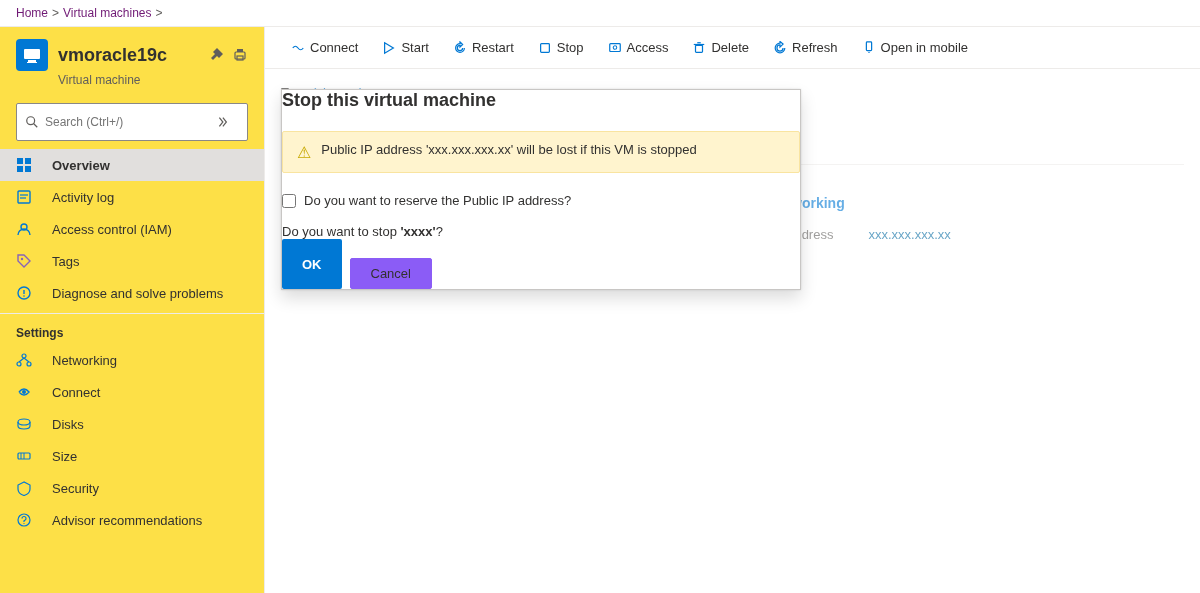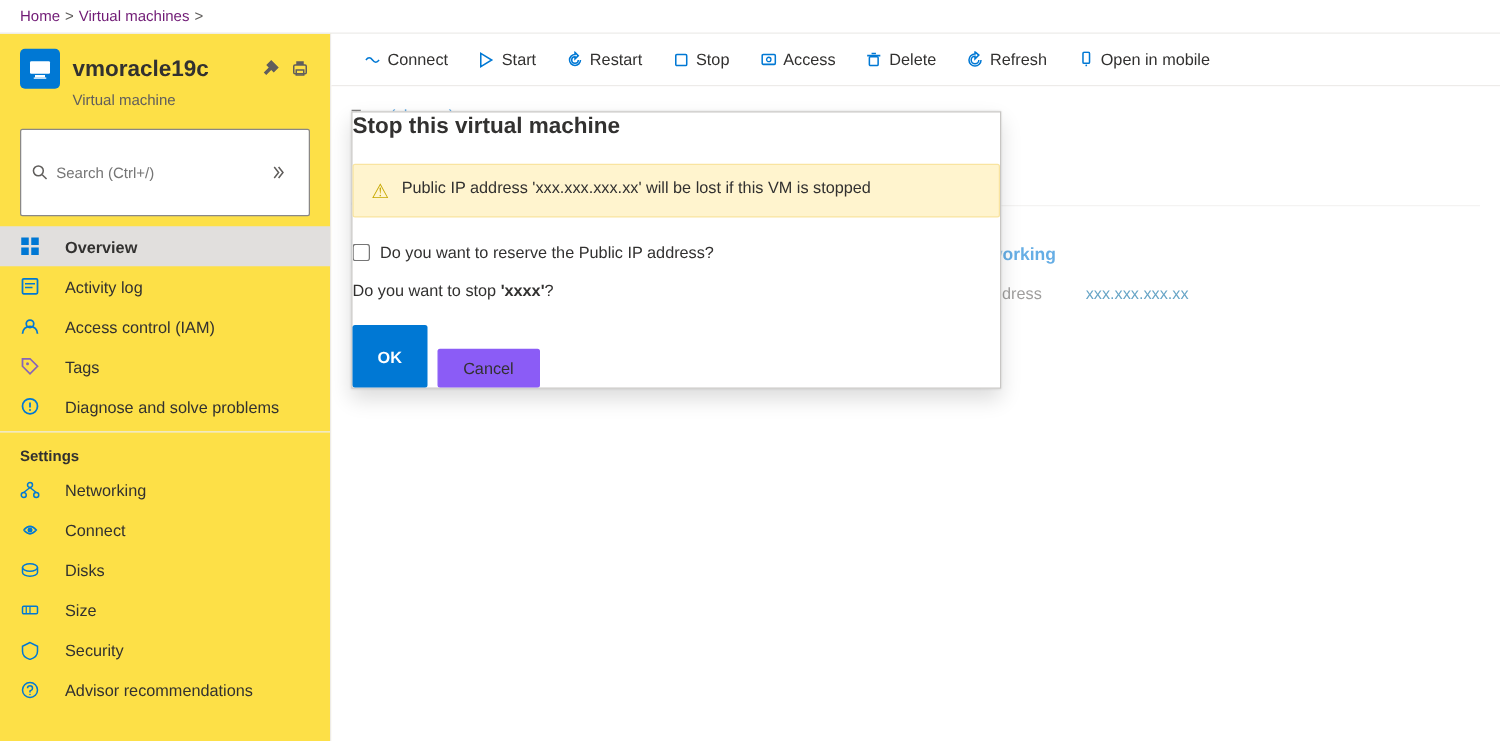--- a/index.html
+++ b/index.html
@@ -16,21 +16,21 @@
     .sidebar { width: 265px; min-width: 265px; background: #fde047; border-right: 1px solid #edebe9; display: flex; flex-direction: column; overflow-y: auto; }
     .sidebar-header { padding: 12px 16px 8px; }
     .vm-header { display: flex; align-items: center; gap: 10px; margin-bottom: 2px; }
     .vm-icon { width: 32px; height: 32px; background: #0078d4; border-radius: 4px; display: flex; align-items: center; justify-content: center; }
     .vm-icon svg { width: 20px; height: 20px; fill: white; }
     .vm-title { font-size: 18px; font-weight: 600; color: #323130; }
     .vm-subtitle { font-size: 12px; color: #605e5c; margin-left: 42px; }
     .vm-header-icons { display: flex; gap: 8px; margin-left: auto; align-items: center; }
     .vm-header-icons svg { width: 16px; height: 16px; fill: #605e5c; cursor: pointer; }
 
-    .search-box { margin: 8px 16px; display: flex; align-items: center; border: 1px solid #8a8886; border-radius: 2px; padding: 20px 8px; background: #fff; }
+    .search-box { margin: 8px 16px; display: flex; align-items: center; border: 1px solid #8a8886; border-radius: 2px; padding: 4px 8px; background: #fff; }
     .search-box input { border: none; outline: none; font-size: 12px; flex: 1; color: #323130; }
     .search-box svg { width: 14px; height: 14px; fill: #605e5c; margin-right: 6px; }
     .collapse-btn { width: 28px; height: 28px; border: none; background: transparent; cursor: pointer; display: flex; align-items: center; justify-content: center; margin-left: 4px; }
 
     .nav-item { display: flex; align-items: center; gap: 20px; padding: 8px 16px; cursor: pointer; color: #323130; font-size: 13px; }
     .nav-item.active { background: #e1dfdd; font-weight: 600; }
     .nav-item .nav-icon { width: 16px; height: 16px; flex-shrink: 0; }
     .nav-section-label { padding: 12px 16px 4px; font-size: 12px; font-weight: 600; color: #323130; border-top: 1px solid #edebe9; margin-top: 4px; }
 
     
@@ -44,21 +44,21 @@
     
     .dialog-overlay { position: relative; flex: 1; overflow: auto; }
     .dialog-container { position: absolute; top: 0; left: 0; right: 0; bottom: 0; background: rgba(255,255,255,0.4); display: flex; }
     .dialog-box { background: #fff; border: 1px solid #c8c6c4; box-shadow: 0 8px 16px rgba(0,0,0,0.14), 0 0 2px rgba(0,0,0,0.12); margin: 20px 0 0 16px; width: 520px; height: fit-content; max-height: 350px; }
     .dialog-title { font-size: 18px; font-weight: 600; color: #323130; margin-bottom: 20px; }
     .warning-box { background: #fff4ce; border: 1px solid #f9e4a0; border-radius: 2px; padding: 10px 14px; display: flex; align-items: flex-start; gap: 10px; margin-bottom: 20px; }
     .warning-icon { color: #c7a800; font-size: 16px; flex-shrink: 0; margin-top: 1px; }
     .warning-text { font-size: 13px; color: #323130; text-align: right; }
     .checkbox-row { display: flex; align-items: flex-end; gap: 8px; margin-bottom: 16px; }
     .checkbox-row input[type=checkbox] { width: 14px; height: 14px; cursor: pointer; }
-    .confirm-text { font-size: 13px; color: #323130; margin-bottom: 20px; }
+    .confirm-text { font-size: 13px; color: #323130; }
     .confirm-text strong { font-style: normal; }
     .dialog-buttons { display: flex; gap: 8px; }
     .btn-ok { background: #0078d4; color: #fff; border: none; padding: 7px 20px; font-size: 13px; cursor: pointer; border-radius: 2px; font-weight: 600; }
     .btn-cancel { background: #8b5cf6; color: #323130; border: 1px solid #8b5cf6; padding: 7px 20px; font-size: 13px; cursor: pointer; border-radius: 2px; margin-top: 19px; }
 
     
     .page-content { padding: 16px; }
     .tags-row { margin-bottom: 16px; font-size: 13px; color: #323130; }
     .tags-row a { color: #0078d4; text-decoration: none; cursor: pointer; }
     .tabs-row { display: flex; gap: 0; border-bottom: 1px solid #edebe9; margin-bottom: 16px; }

